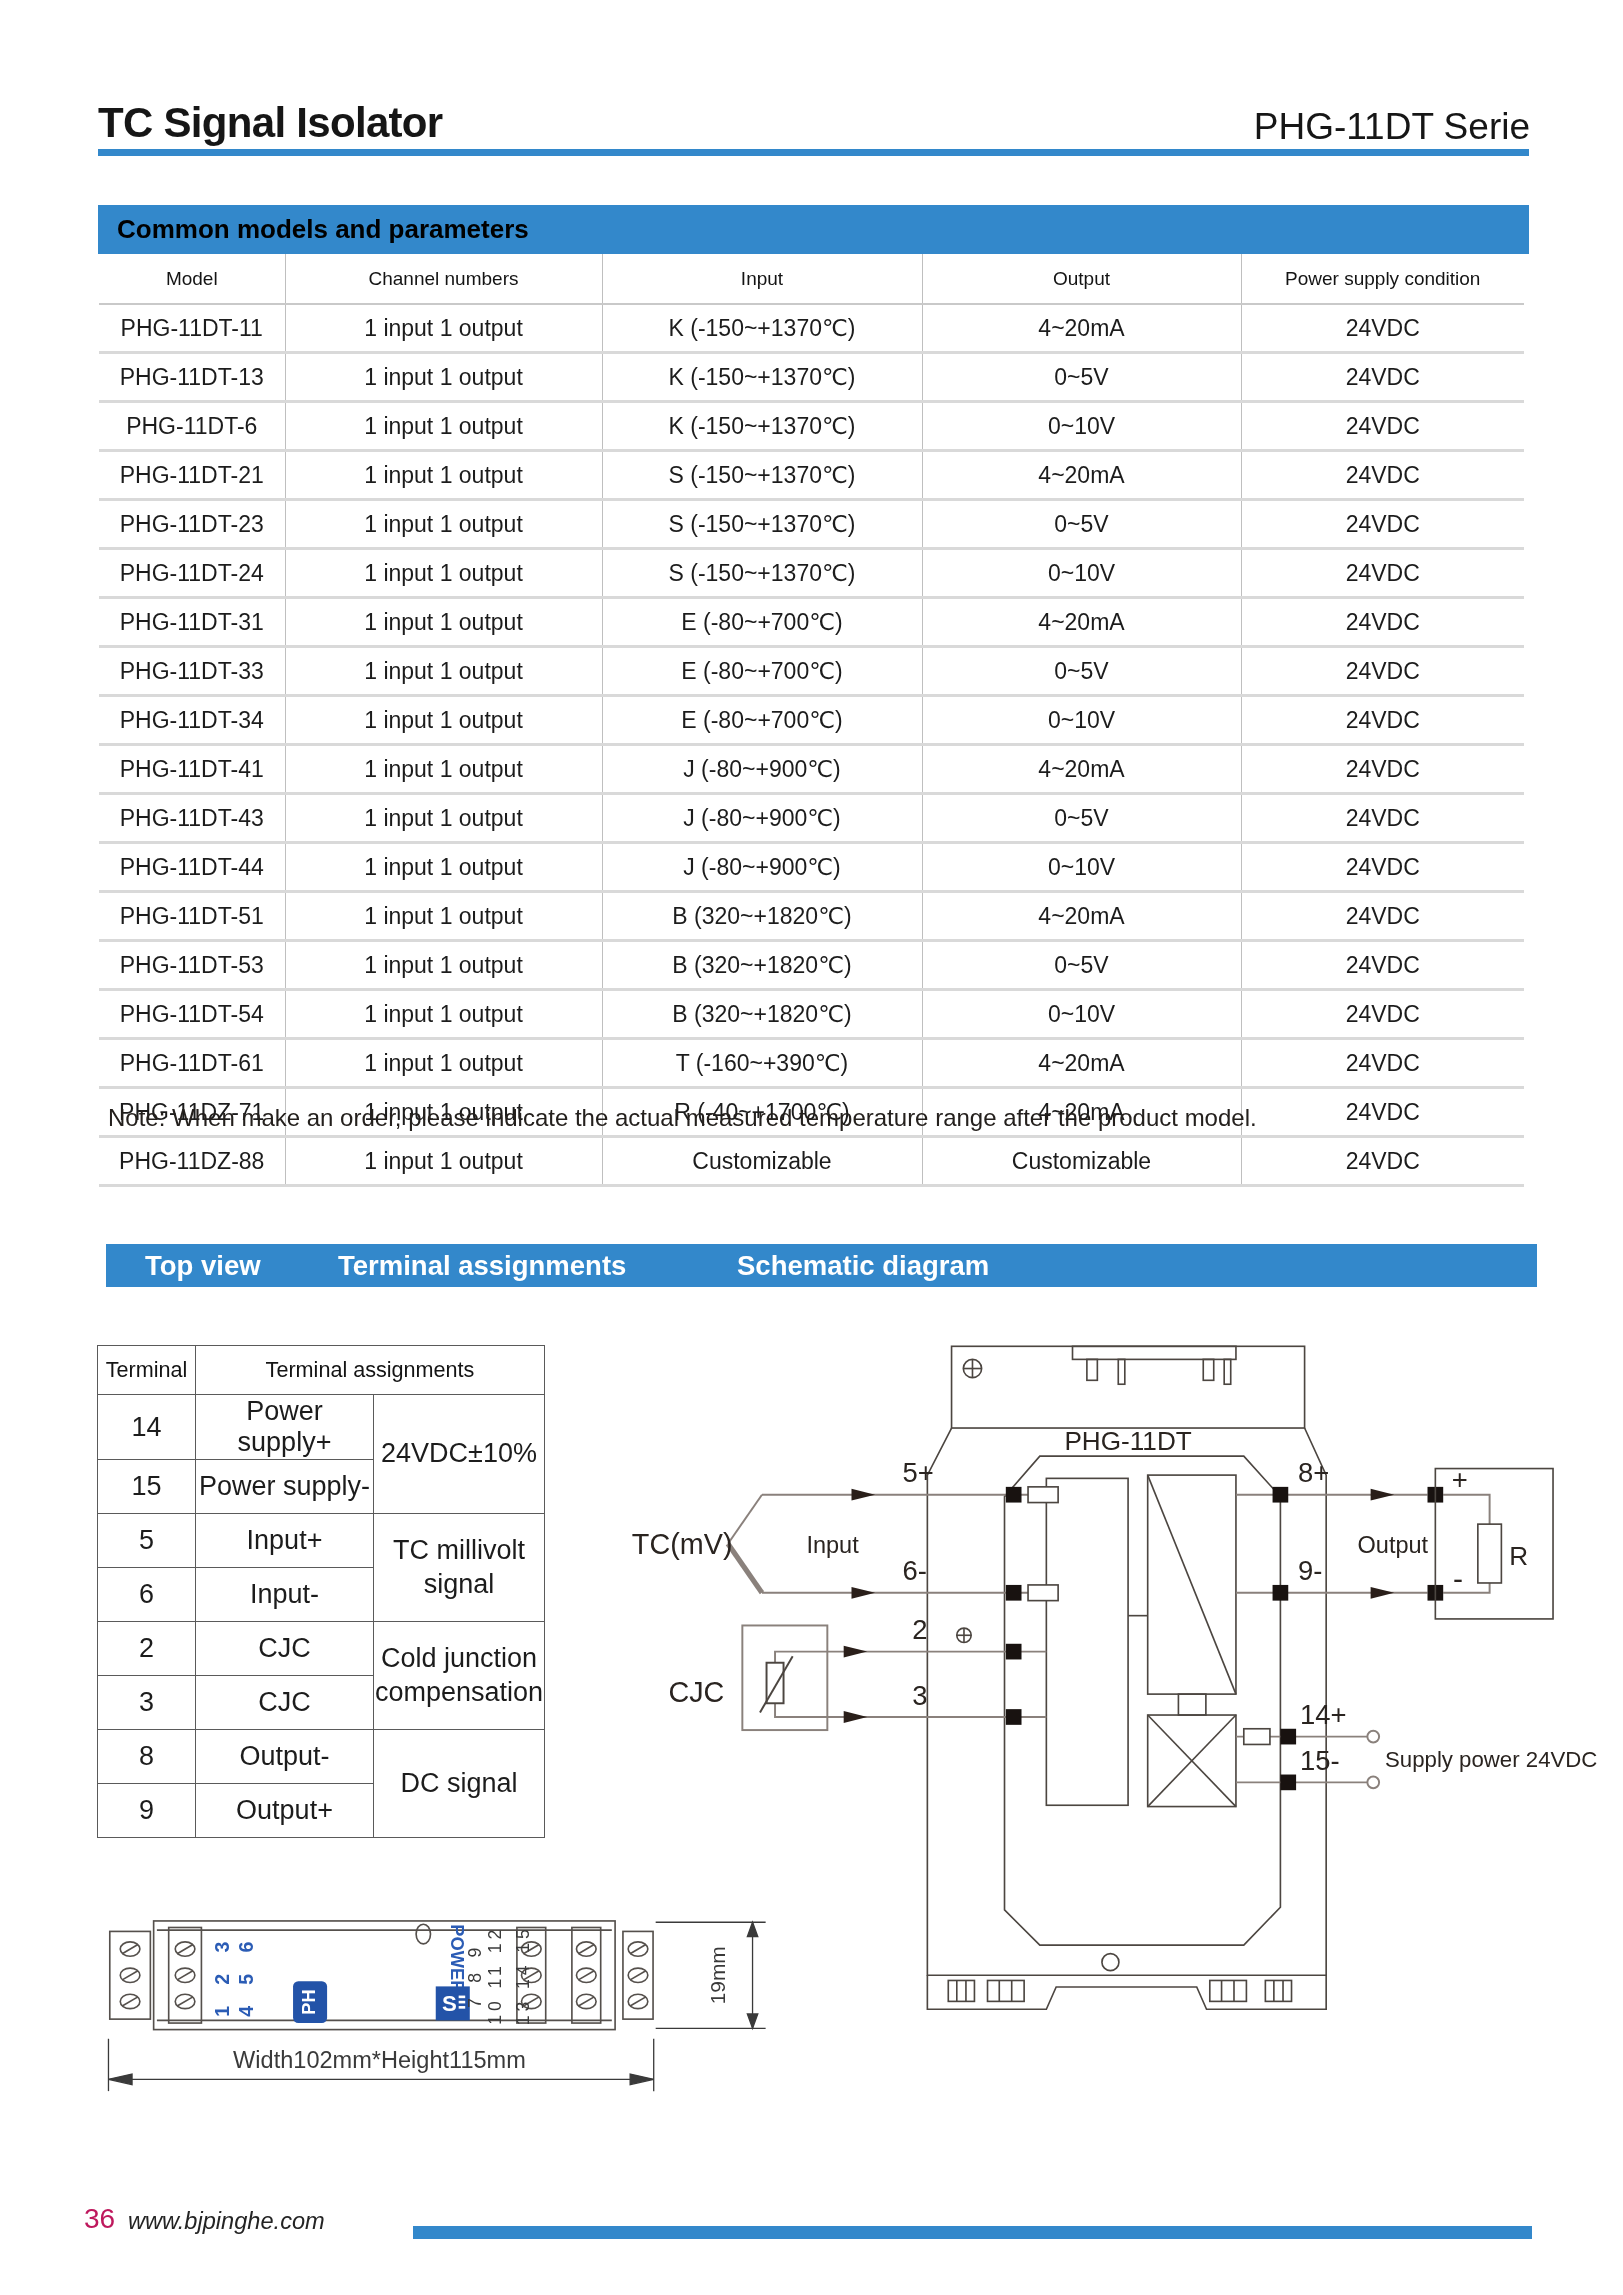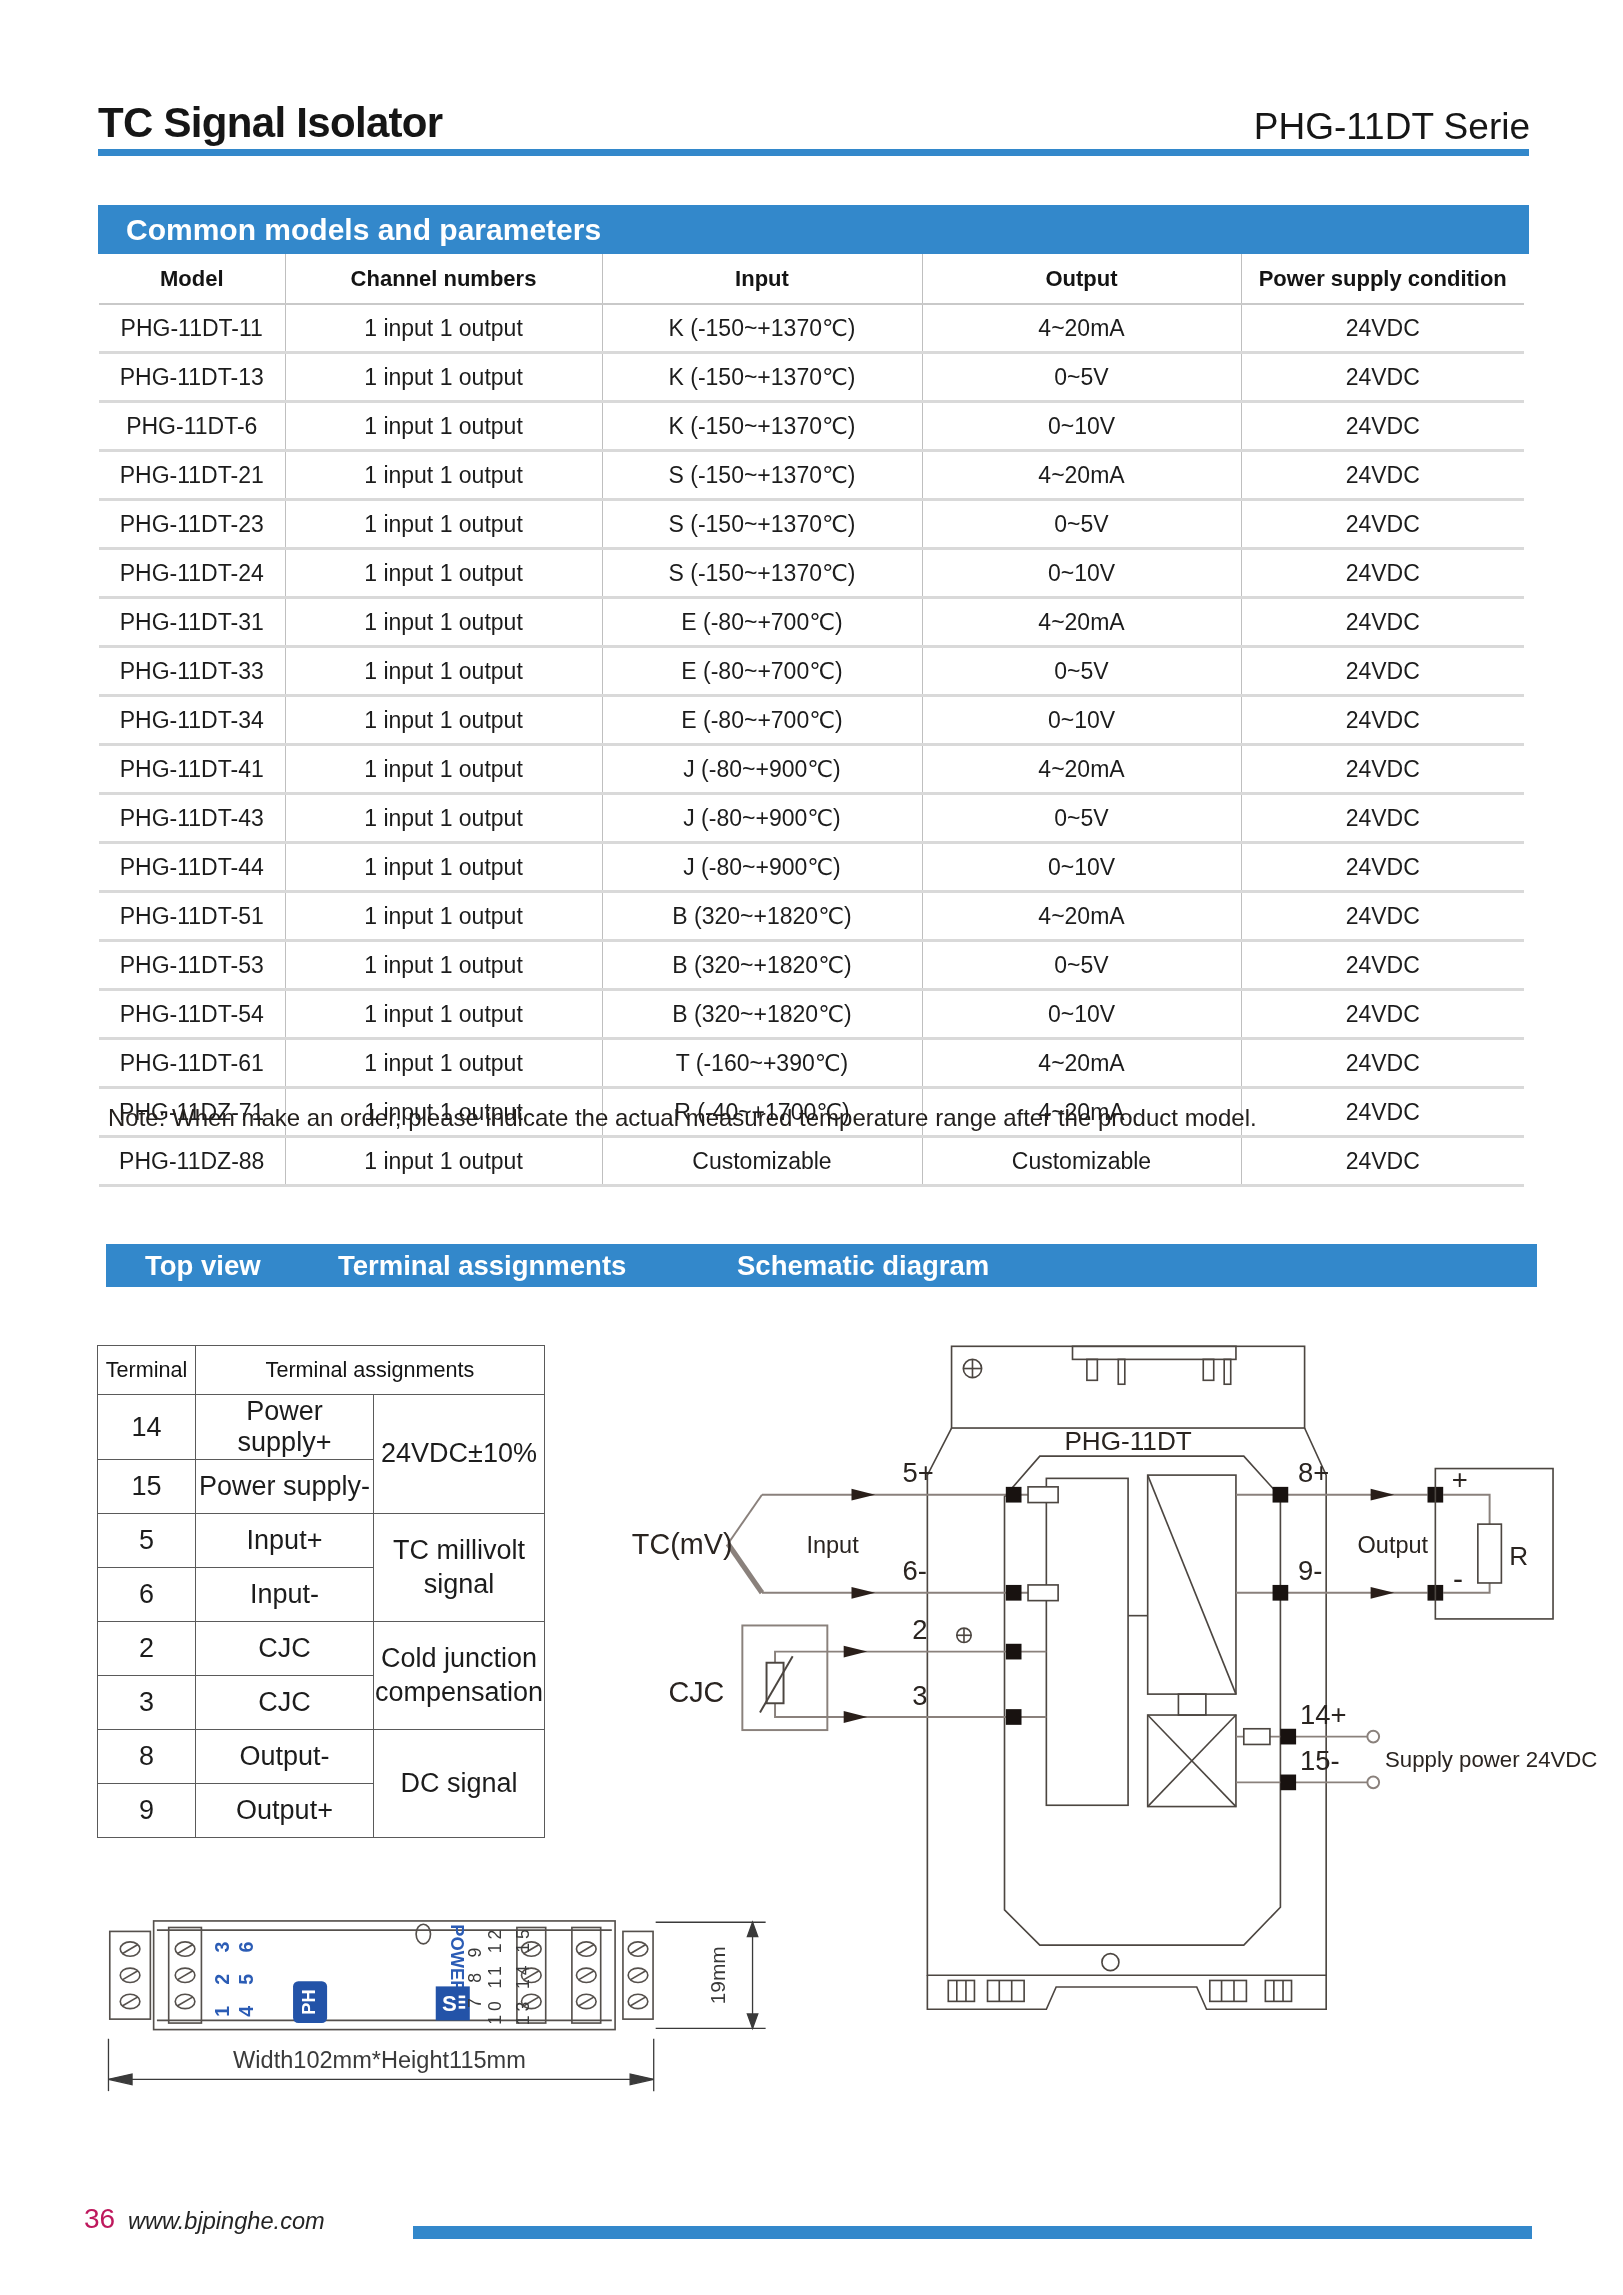--- a/index.html
+++ b/index.html
@@ -11,28 +11,28 @@
 
   
   .doc-title{left:98px;top:99px;font-size:42px;font-weight:600;letter-spacing:-0.7px;color:#161616;}
   .doc-series{right:94px;top:106px;font-size:37px;font-weight:500;color:#161616;}
   .head-rule{left:98px;top:149px;width:1431px;height:7.2px;}
 
   
   .bar{left:98px;width:1431px;display:flex;align-items:center;}
   .bar1{top:205px;height:49px;}
   .bar2{top:1244px;height:43px;margin-left:8px;}
-  .bar-title{color:#ffffff;font-size:30px;font-weight:bold;margin-left:28px;}
+  .bar-title{color:#000000;font-size:26px;font-weight:bold;margin-left:19px;}
   .tab{position:absolute;color:#fff;font-size:27.5px;font-weight:bold;top:50%;transform:translateY(-50%);}
   .tab0{left:39px;} .tab1{left:232px;} .tab2{left:631px;}
 
   
   .models-wrap{left:99px;top:254px;width:1425px;}
   table.models{border-collapse:collapse;table-layout:fixed;width:1425px;}
-  table.models th{height:47px;font-size:22px;font-weight:700;color:#141414;
+  table.models th{height:47px;font-size:19px;font-weight:400;color:#141414;
     border-bottom:2px solid #c9c9c9;}
   table.models td{height:44px;font-size:23px;color:#1c1c1c;text-align:center;
     border-bottom:3.3px solid #d9d9d9;white-space:nowrap;overflow:hidden;}
   table.models th,table.models td{border-left:1.3px solid #bfbfbf;}
   table.models th:first-child,table.models td:first-child{border-left:none;}
 
   .note{left:108px;top:1104px;font-size:24px;color:#24201d;}
 
   
   .tt-wrap{left:97px;top:1345px;}

